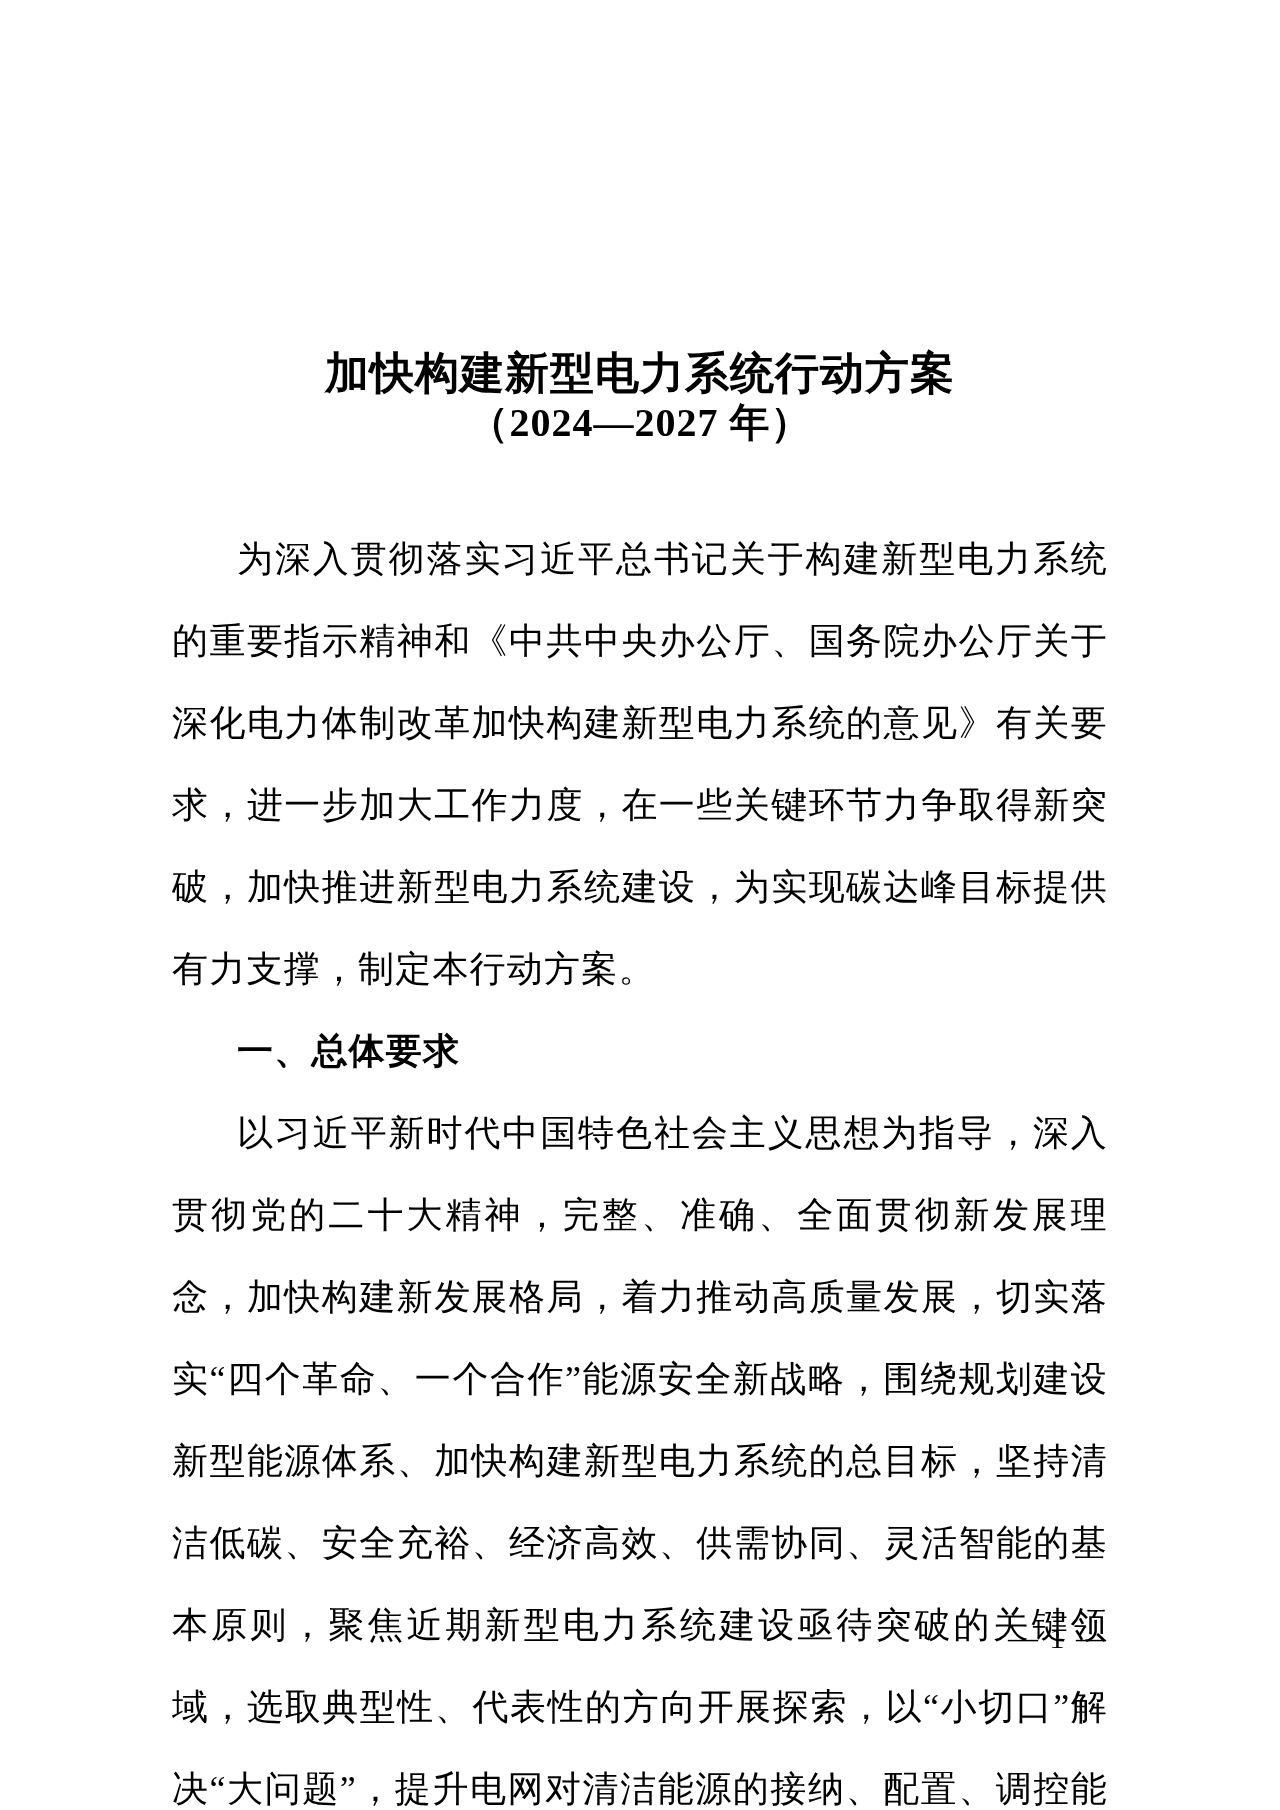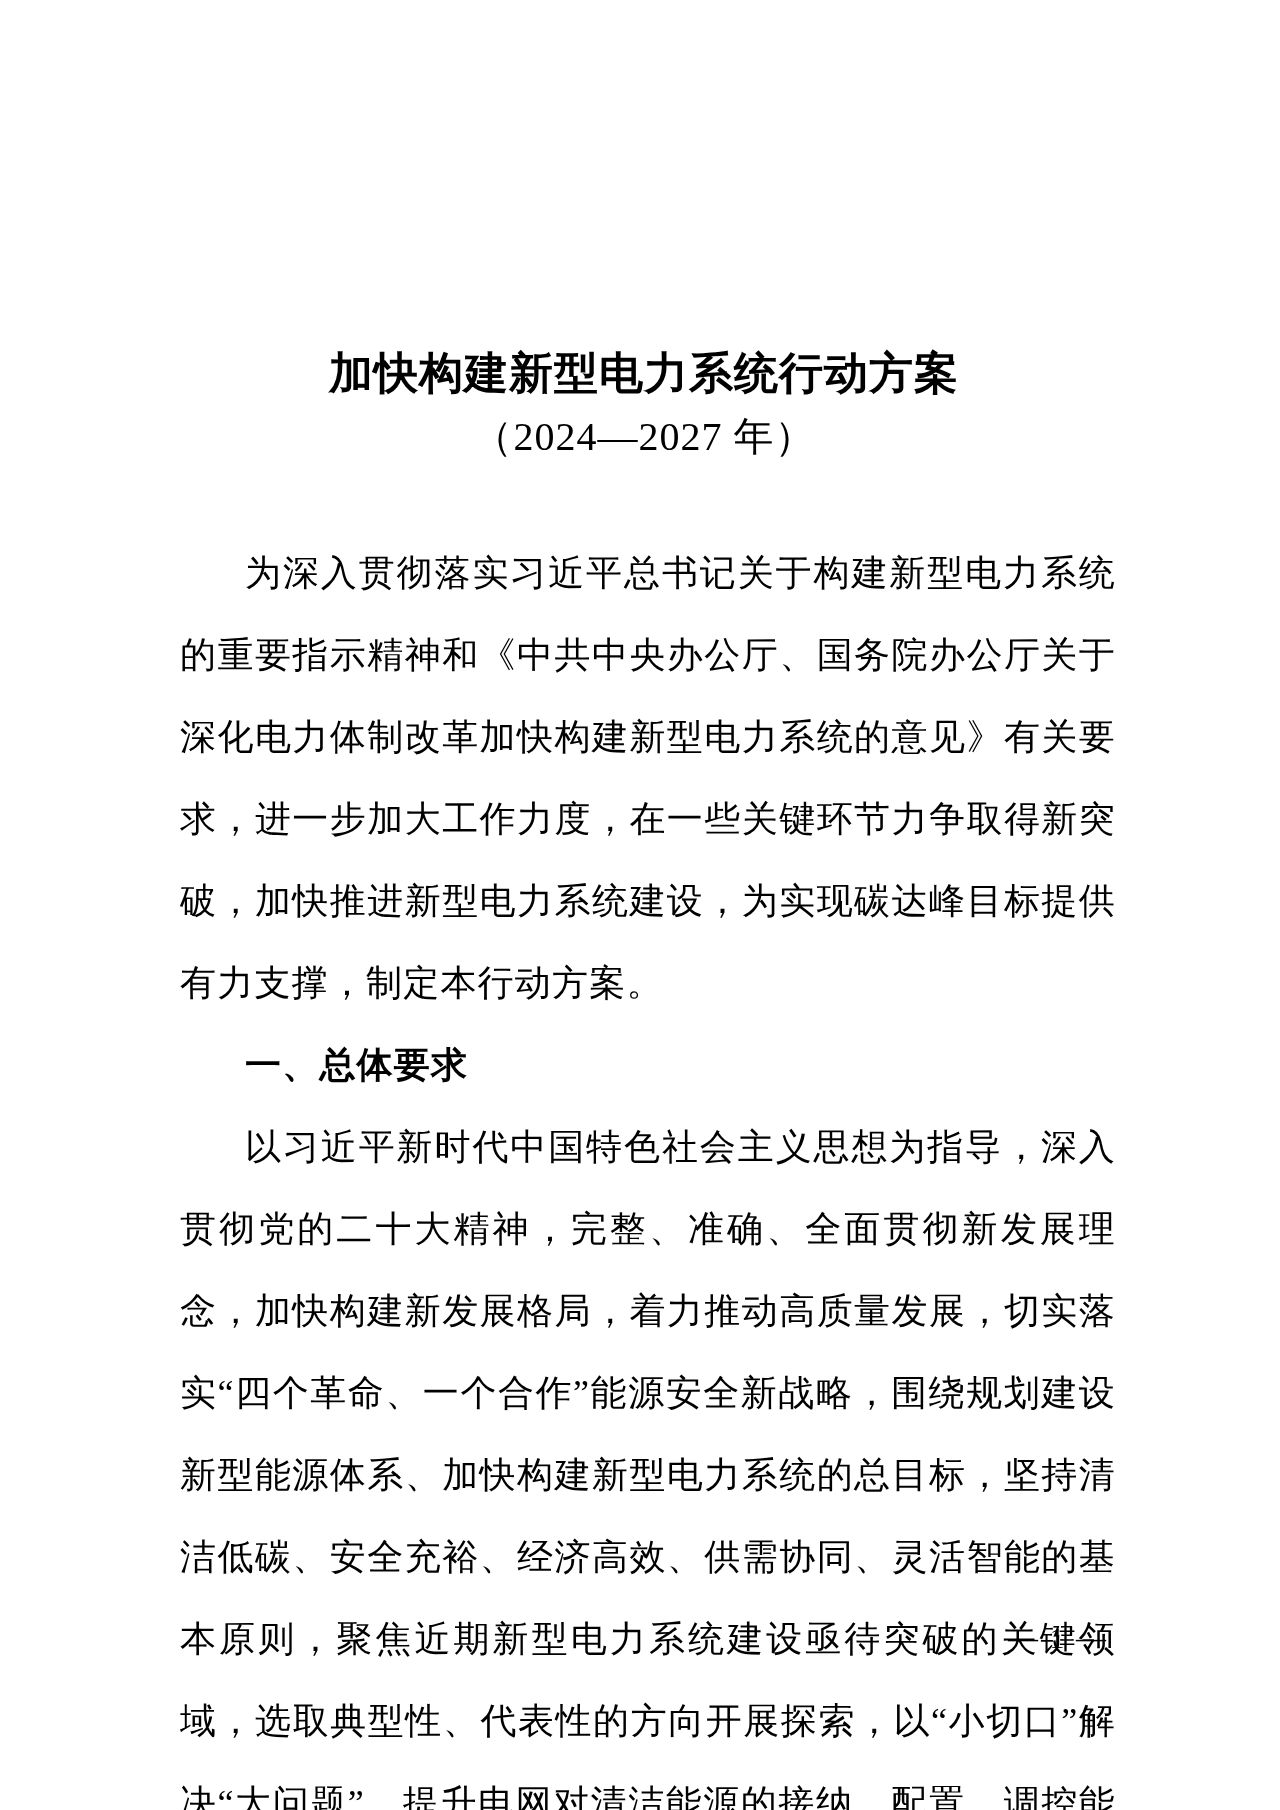--- a/index.html
+++ b/index.html
@@ -9,35 +9,33 @@
     height: 1810px;
     position: relative;
     overflow: hidden;
     font-family: "Liberation Serif", "DejaVu Serif", serif;
     color: #000000;
   }
   .page {
     position: absolute;
     inset: 0;
     background: #ffffff;
-    padding-left: 8px;
   }
   .doc-title {
     margin-top: 348px;
     font-size: 44px;
     line-height: 52px;
     font-weight: bold;
     text-align: center;
     letter-spacing: 1px;
   }
   .doc-subtitle {
-    margin-top: 14px;
     font-size: 40px;
     line-height: 46px;
-    font-weight: normal;
+    font-weight: bold;
     text-align: center;
     letter-spacing: 1px;
   }
   .body-text {
     margin: 72px 172px 0 172px;
     width: 936px;
     font-size: 36px;
     line-height: 82px;
     text-align: justify;
     text-justify: inter-character;

